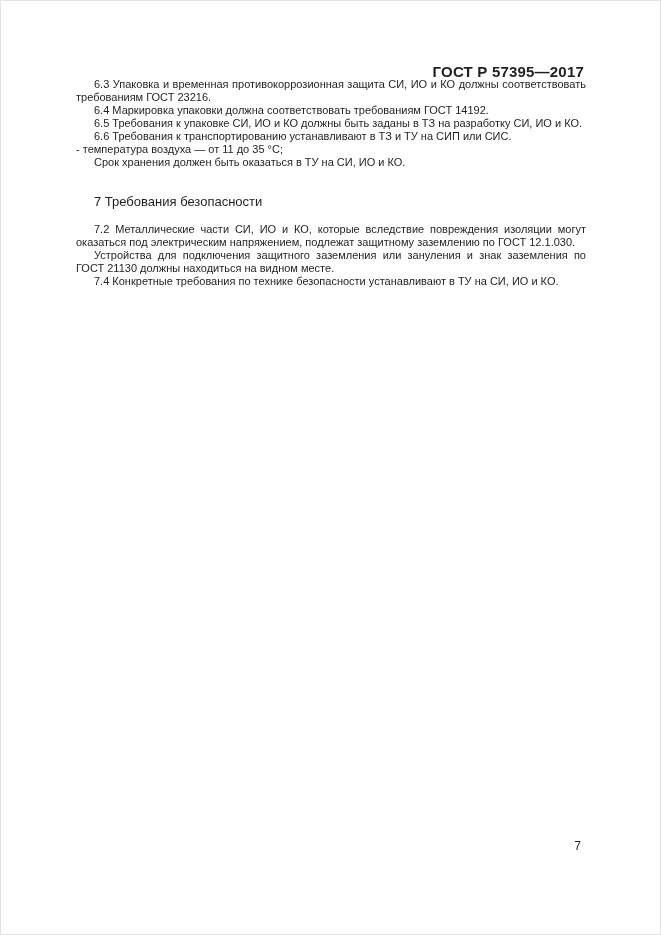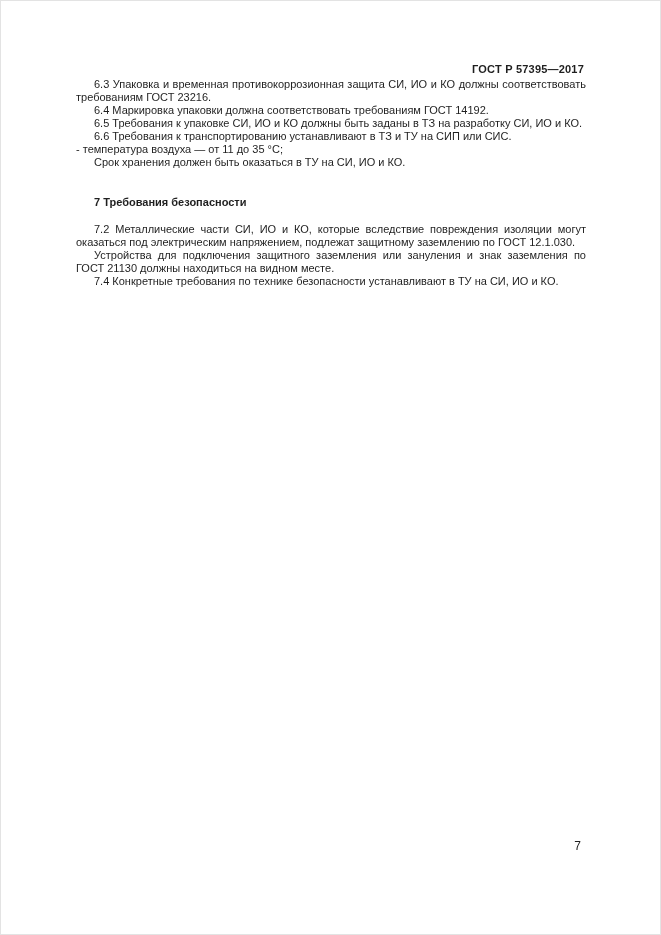--- a/index.html
+++ b/index.html
@@ -16,44 +16,44 @@
     border: 1px solid #e3e3e3;
     box-sizing: border-box;
     font-family: "Liberation Sans", "DejaVu Sans", sans-serif;
     color: #1f1f1f;
     overflow: hidden;
   }
   .doc-header {
     position: absolute;
     top: 62px;
     right: 76px;
-    font-size: 11px;
+    font-size: 15px;
     font-weight: bold;
     letter-spacing: 0.2px;
   }
   .content {
     position: absolute;
     top: 77px;
     left: 75px;
     width: 510px;
     font-size: 11px;
     line-height: 13px;
     text-align: justify;
   }
   .content p {
     margin: 0;
     padding: 0;
   }
   .content p.indent {
     text-indent: 18px;
   }
   .section-heading {
-    font-size: 11px;
+    font-size: 13px;
     line-height: 16px;
-    font-weight: bold;
+    font-weight: normal;
     text-align: left;
     text-indent: 18px;
     margin: 0;
     padding: 25px 0 13px 0;
   }
   .page-number {
     position: absolute;
     top: 838px;
     right: 79px;
     font-size: 12px;

